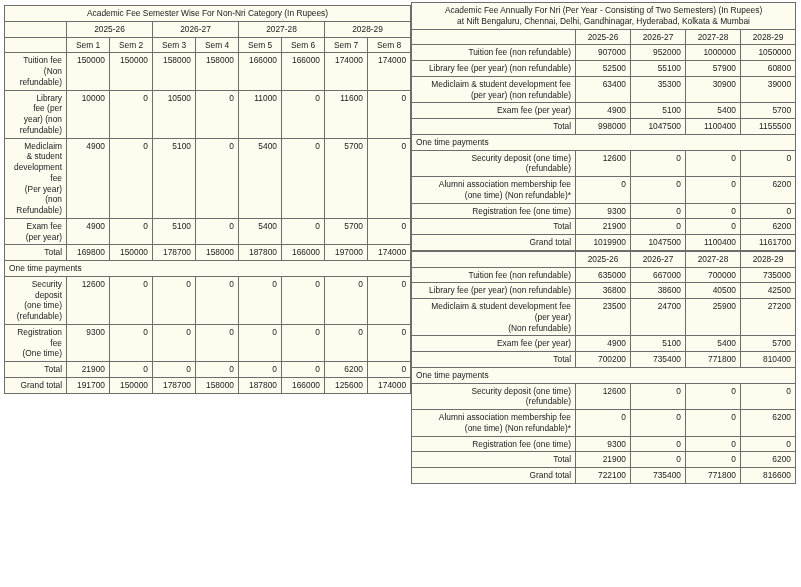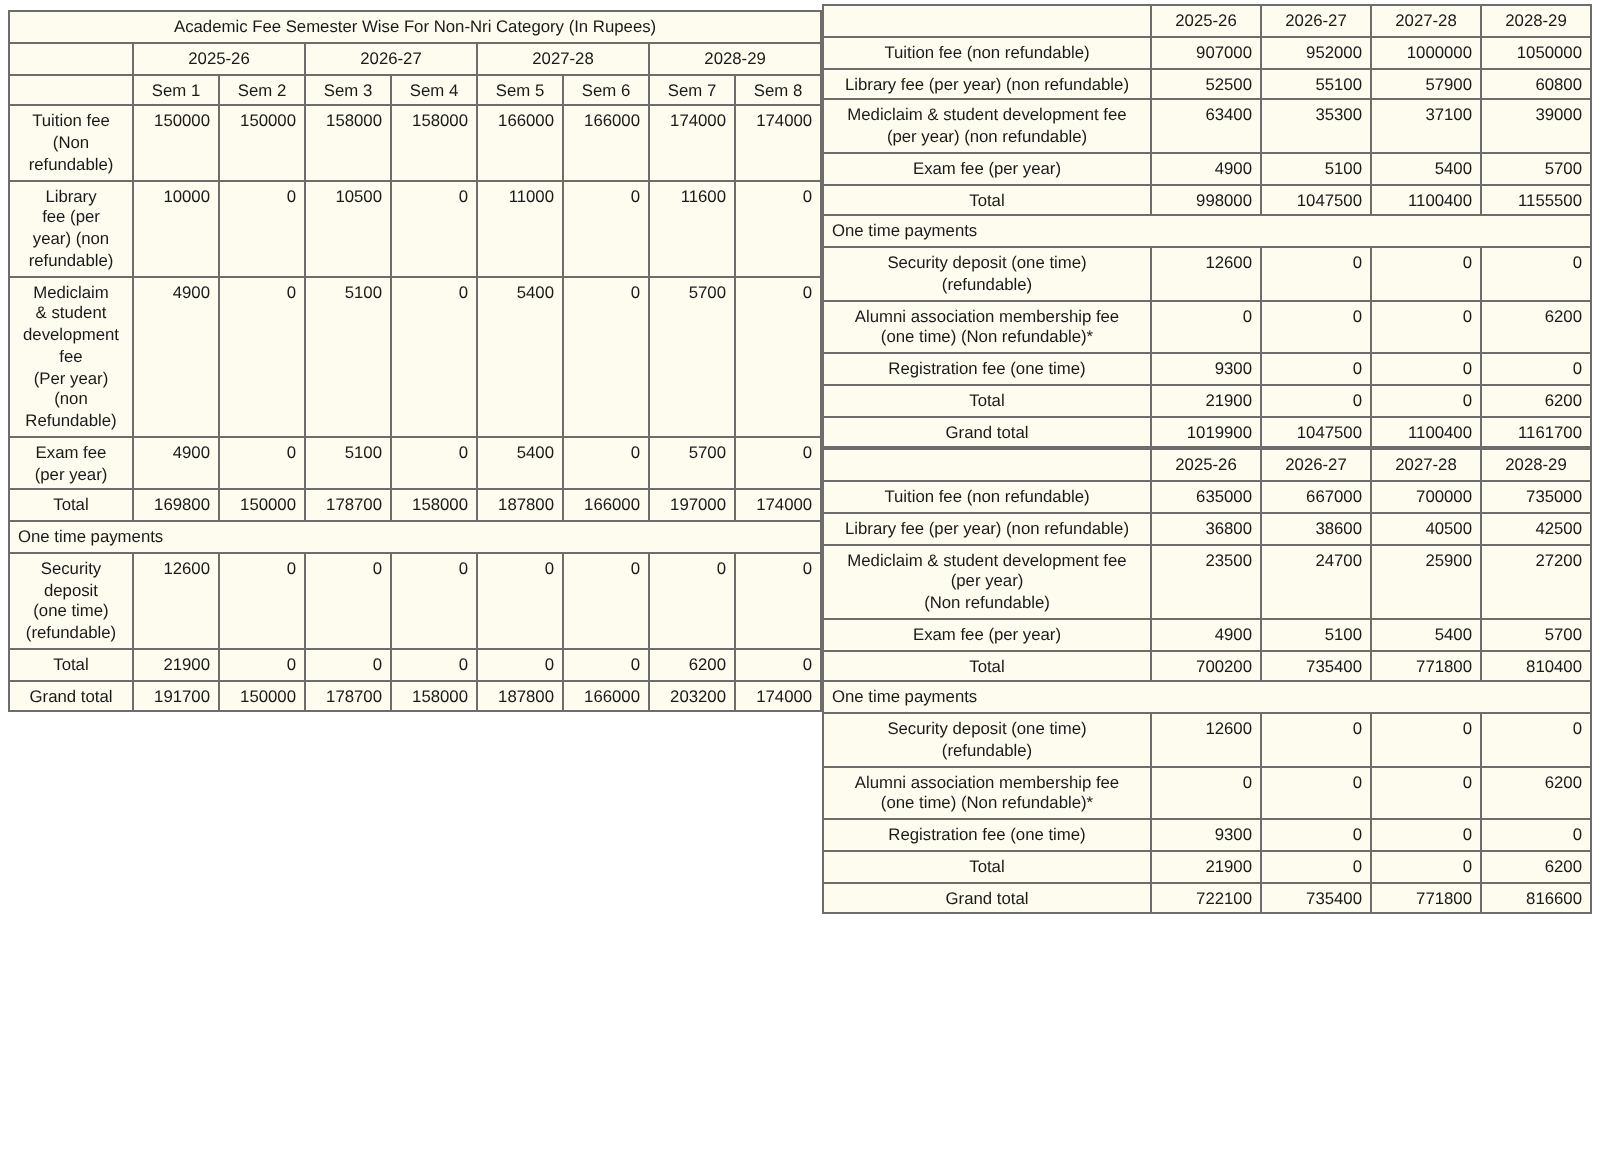--- a/index.html
+++ b/index.html
@@ -64,21 +64,21 @@
     vertical-align: middle;
   }
   .sem-head {
     text-align: center;
     font-weight: bold;
     font-size: 8.4px;
     padding: 3px 2px;
     vertical-align: middle;
   }
   .lbl {
-    text-align: center;
+    text-align: right;
     vertical-align: top;
     padding-top: 3px;
   }
   .num {
     text-align: right;
     vertical-align: top;
     padding-top: 3px;
     padding-right: 5px;
     white-space: nowrap;
   }
@@ -219,58 +219,75 @@
 (refundable)</td>
           <td class="num">12600</td>
           <td class="num">0</td>
           <td class="num">0</td>
           <td class="num">0</td>
           <td class="num">0</td>
           <td class="num">0</td>
           <td class="num">0</td>
           <td class="num">0</td>
         </tr>
+        <tr>
+          <td class="lbl pre">Registration
+fee
+(One time)</td>
+          <td class="num">9300</td>
+          <td class="num">0</td>
+          <td class="num">0</td>
+          <td class="num">0</td>
+          <td class="num">0</td>
+          <td class="num">0</td>
+          <td class="num">0</td>
+          <td class="num">0</td>
+        </tr>
 
         <tr class="total-row">
           <td class="lbl">Total</td>
           <td class="num">21900</td>
           <td class="num">0</td>
           <td class="num">0</td>
           <td class="num">0</td>
           <td class="num">0</td>
           <td class="num">0</td>
           <td class="num">6200</td>
           <td class="num">0</td>
         </tr>
         <tr class="grand-row">
           <td class="lbl">Grand total</td>
           <td class="num">191700</td>
           <td class="num">150000</td>
           <td class="num">178700</td>
           <td class="num">158000</td>
           <td class="num">187800</td>
           <td class="num">166000</td>
-          <td class="num">203200</td>
+          <td class="num">125600</td>
           <td class="num">174000</td>
         </tr>
       </tbody>
     </table>
   </div>
 
   <div class="col-right">
 
     <table class="fee right">
       <colgroup>
           <col class="r0">
           <col class="rn">
           <col class="rn">
           <col class="rn">
           <col class="rn">
         </colgroup>
       <tbody>
+        <tr>
+          <td class="title-cell pre" colspan="5">Academic Fee Annually For Nri (Per Year - Consisting of Two Semesters) (In Rupees)
+at Nift Bengaluru, Chennai, Delhi, Gandhinagar, Hyderabad, Kolkata &amp; Mumbai</td>
+        </tr>
         <tr>
           <td class="lbl"></td>
           <td class="yr-head">2025-26</td>
           <td class="yr-head">2026-27</td>
           <td class="yr-head">2027-28</td>
           <td class="yr-head">2028-29</td>
         </tr>
         <tr>
           <td class="lbl pre">Tuition fee (non refundable)</td>
           <td class="num">907000</td>
@@ -283,21 +300,21 @@
           <td class="num">52500</td>
           <td class="num">55100</td>
           <td class="num">57900</td>
           <td class="num">60800</td>
         </tr>
         <tr>
           <td class="lbl pre">Mediclaim &amp; student development fee
 (per year) (non refundable)</td>
           <td class="num">63400</td>
           <td class="num">35300</td>
-          <td class="num">37100</td>
+          <td class="num">30900</td>
           <td class="num">39000</td>
         </tr>
         <tr>
           <td class="lbl pre">Exam fee (per year)</td>
           <td class="num">4900</td>
           <td class="num">5100</td>
           <td class="num">5400</td>
           <td class="num">5700</td>
         </tr>
         <tr class="total-row">

